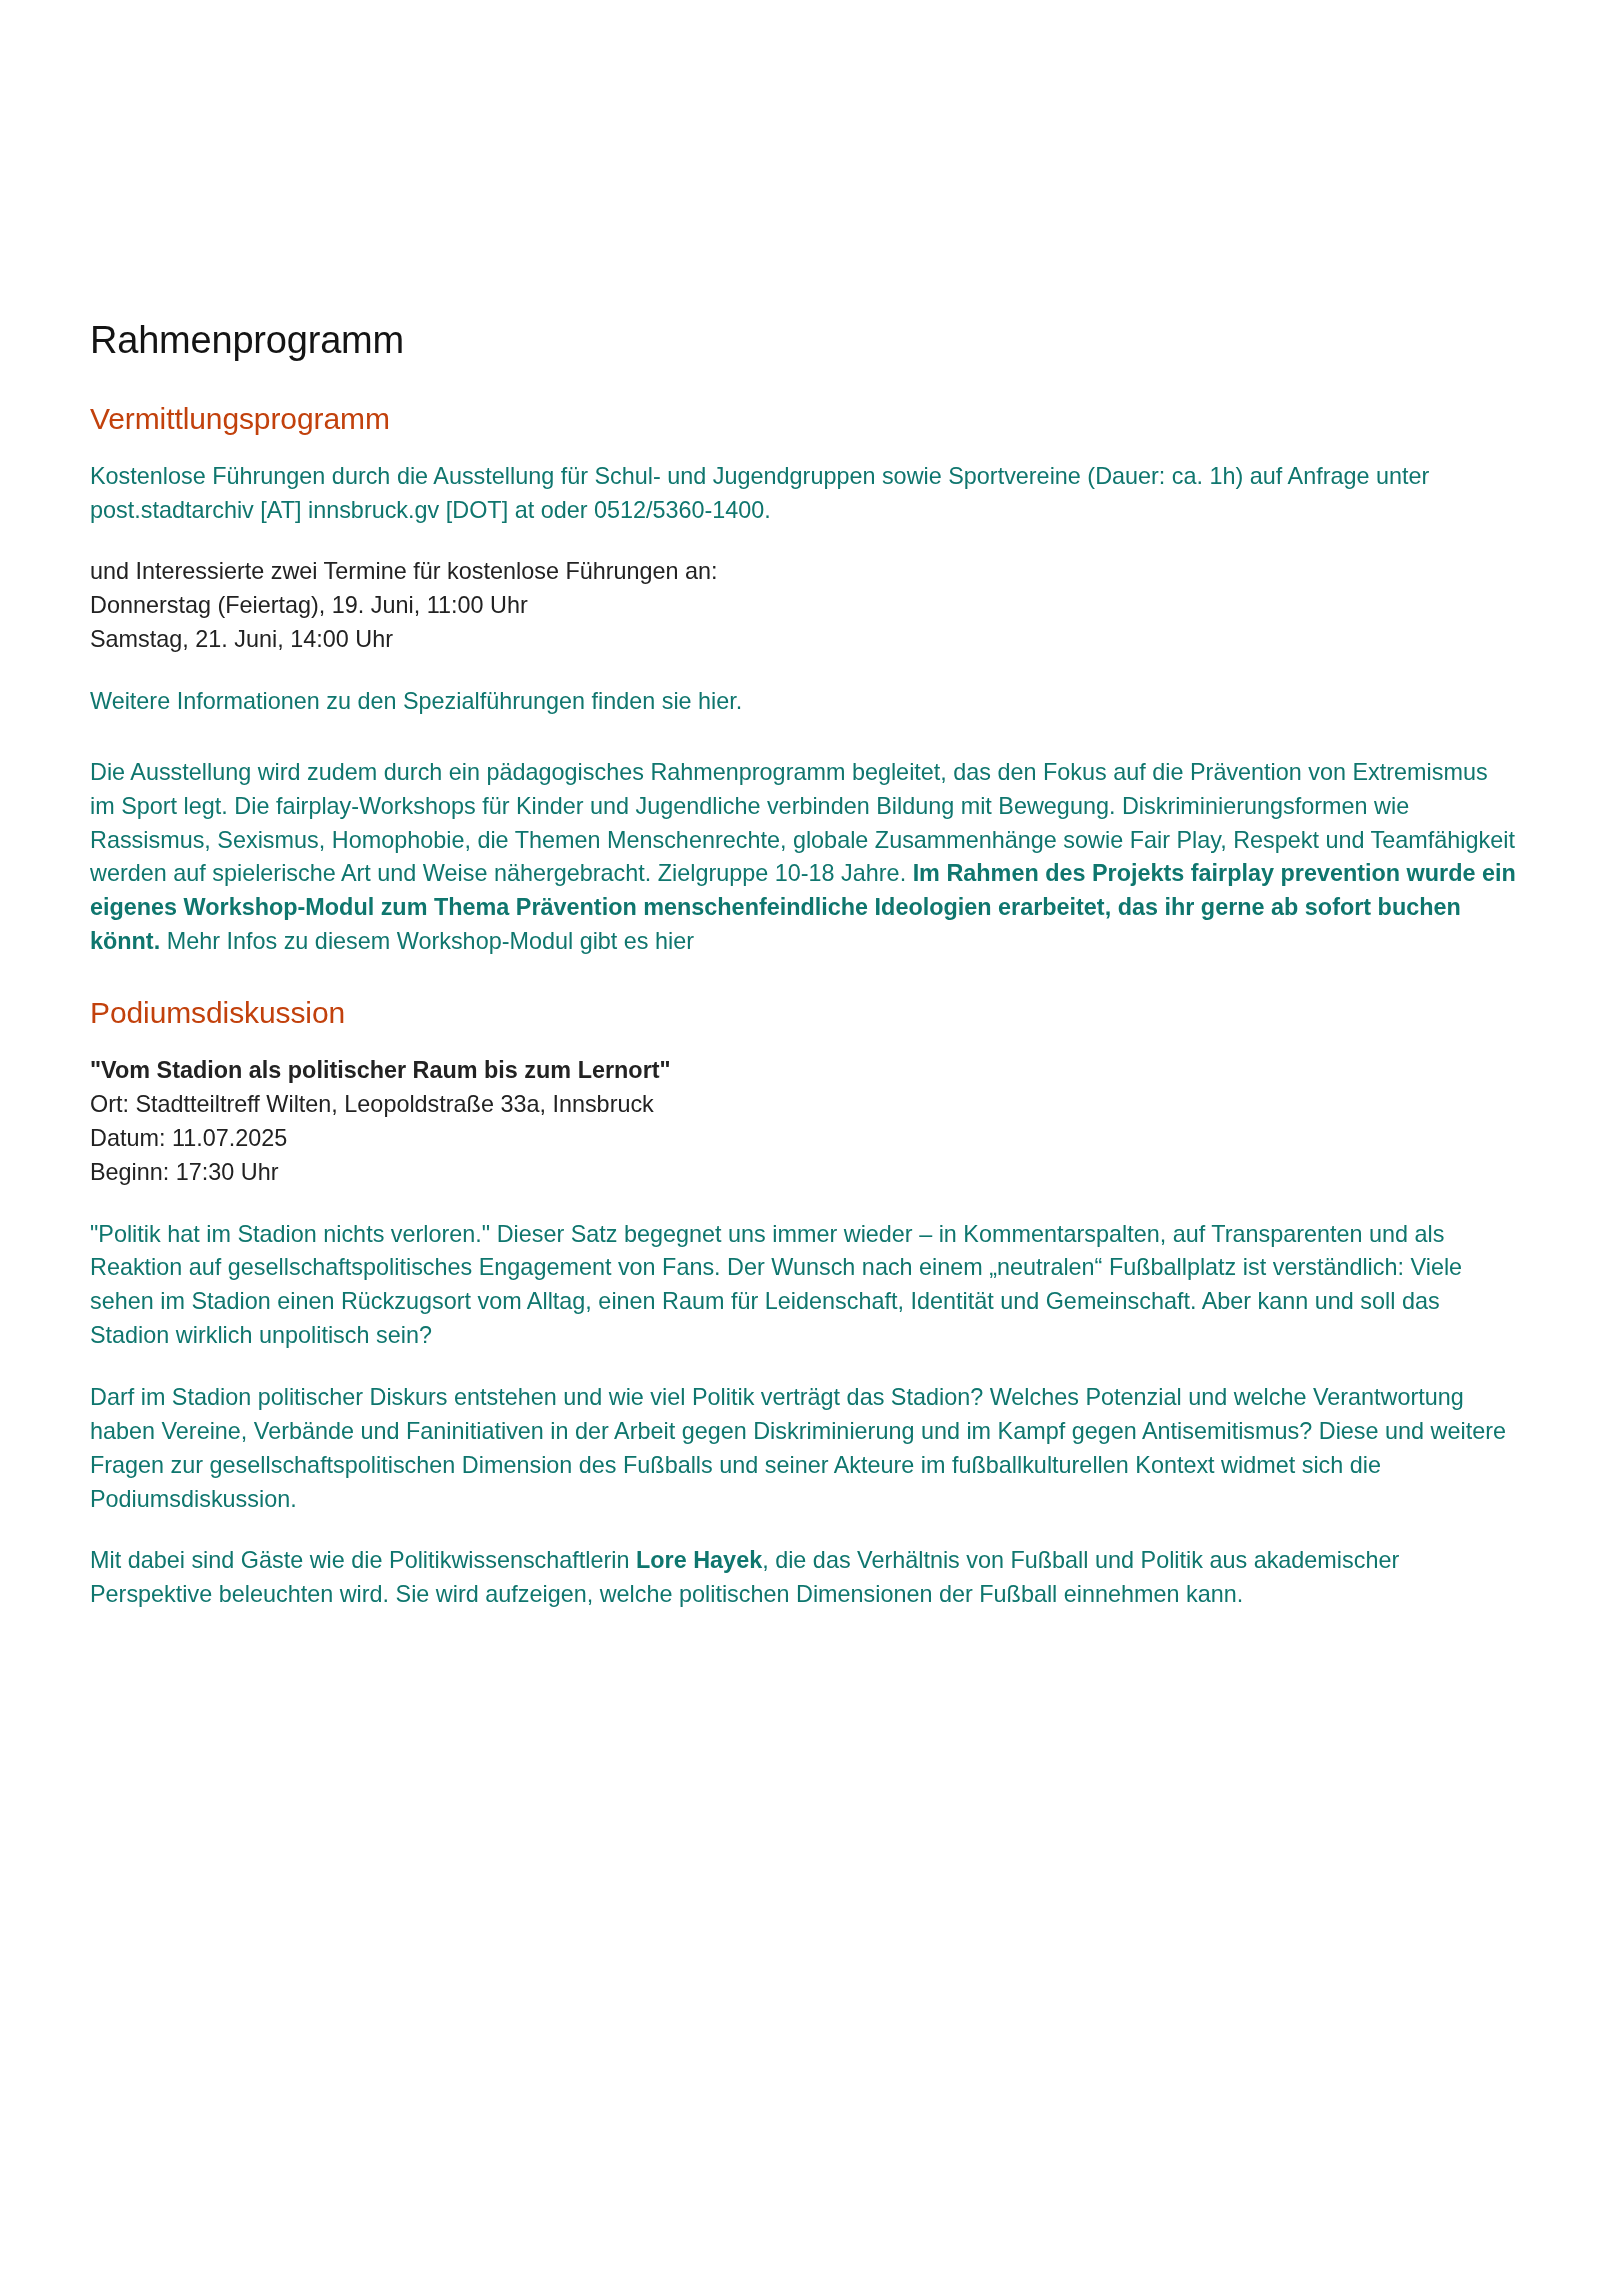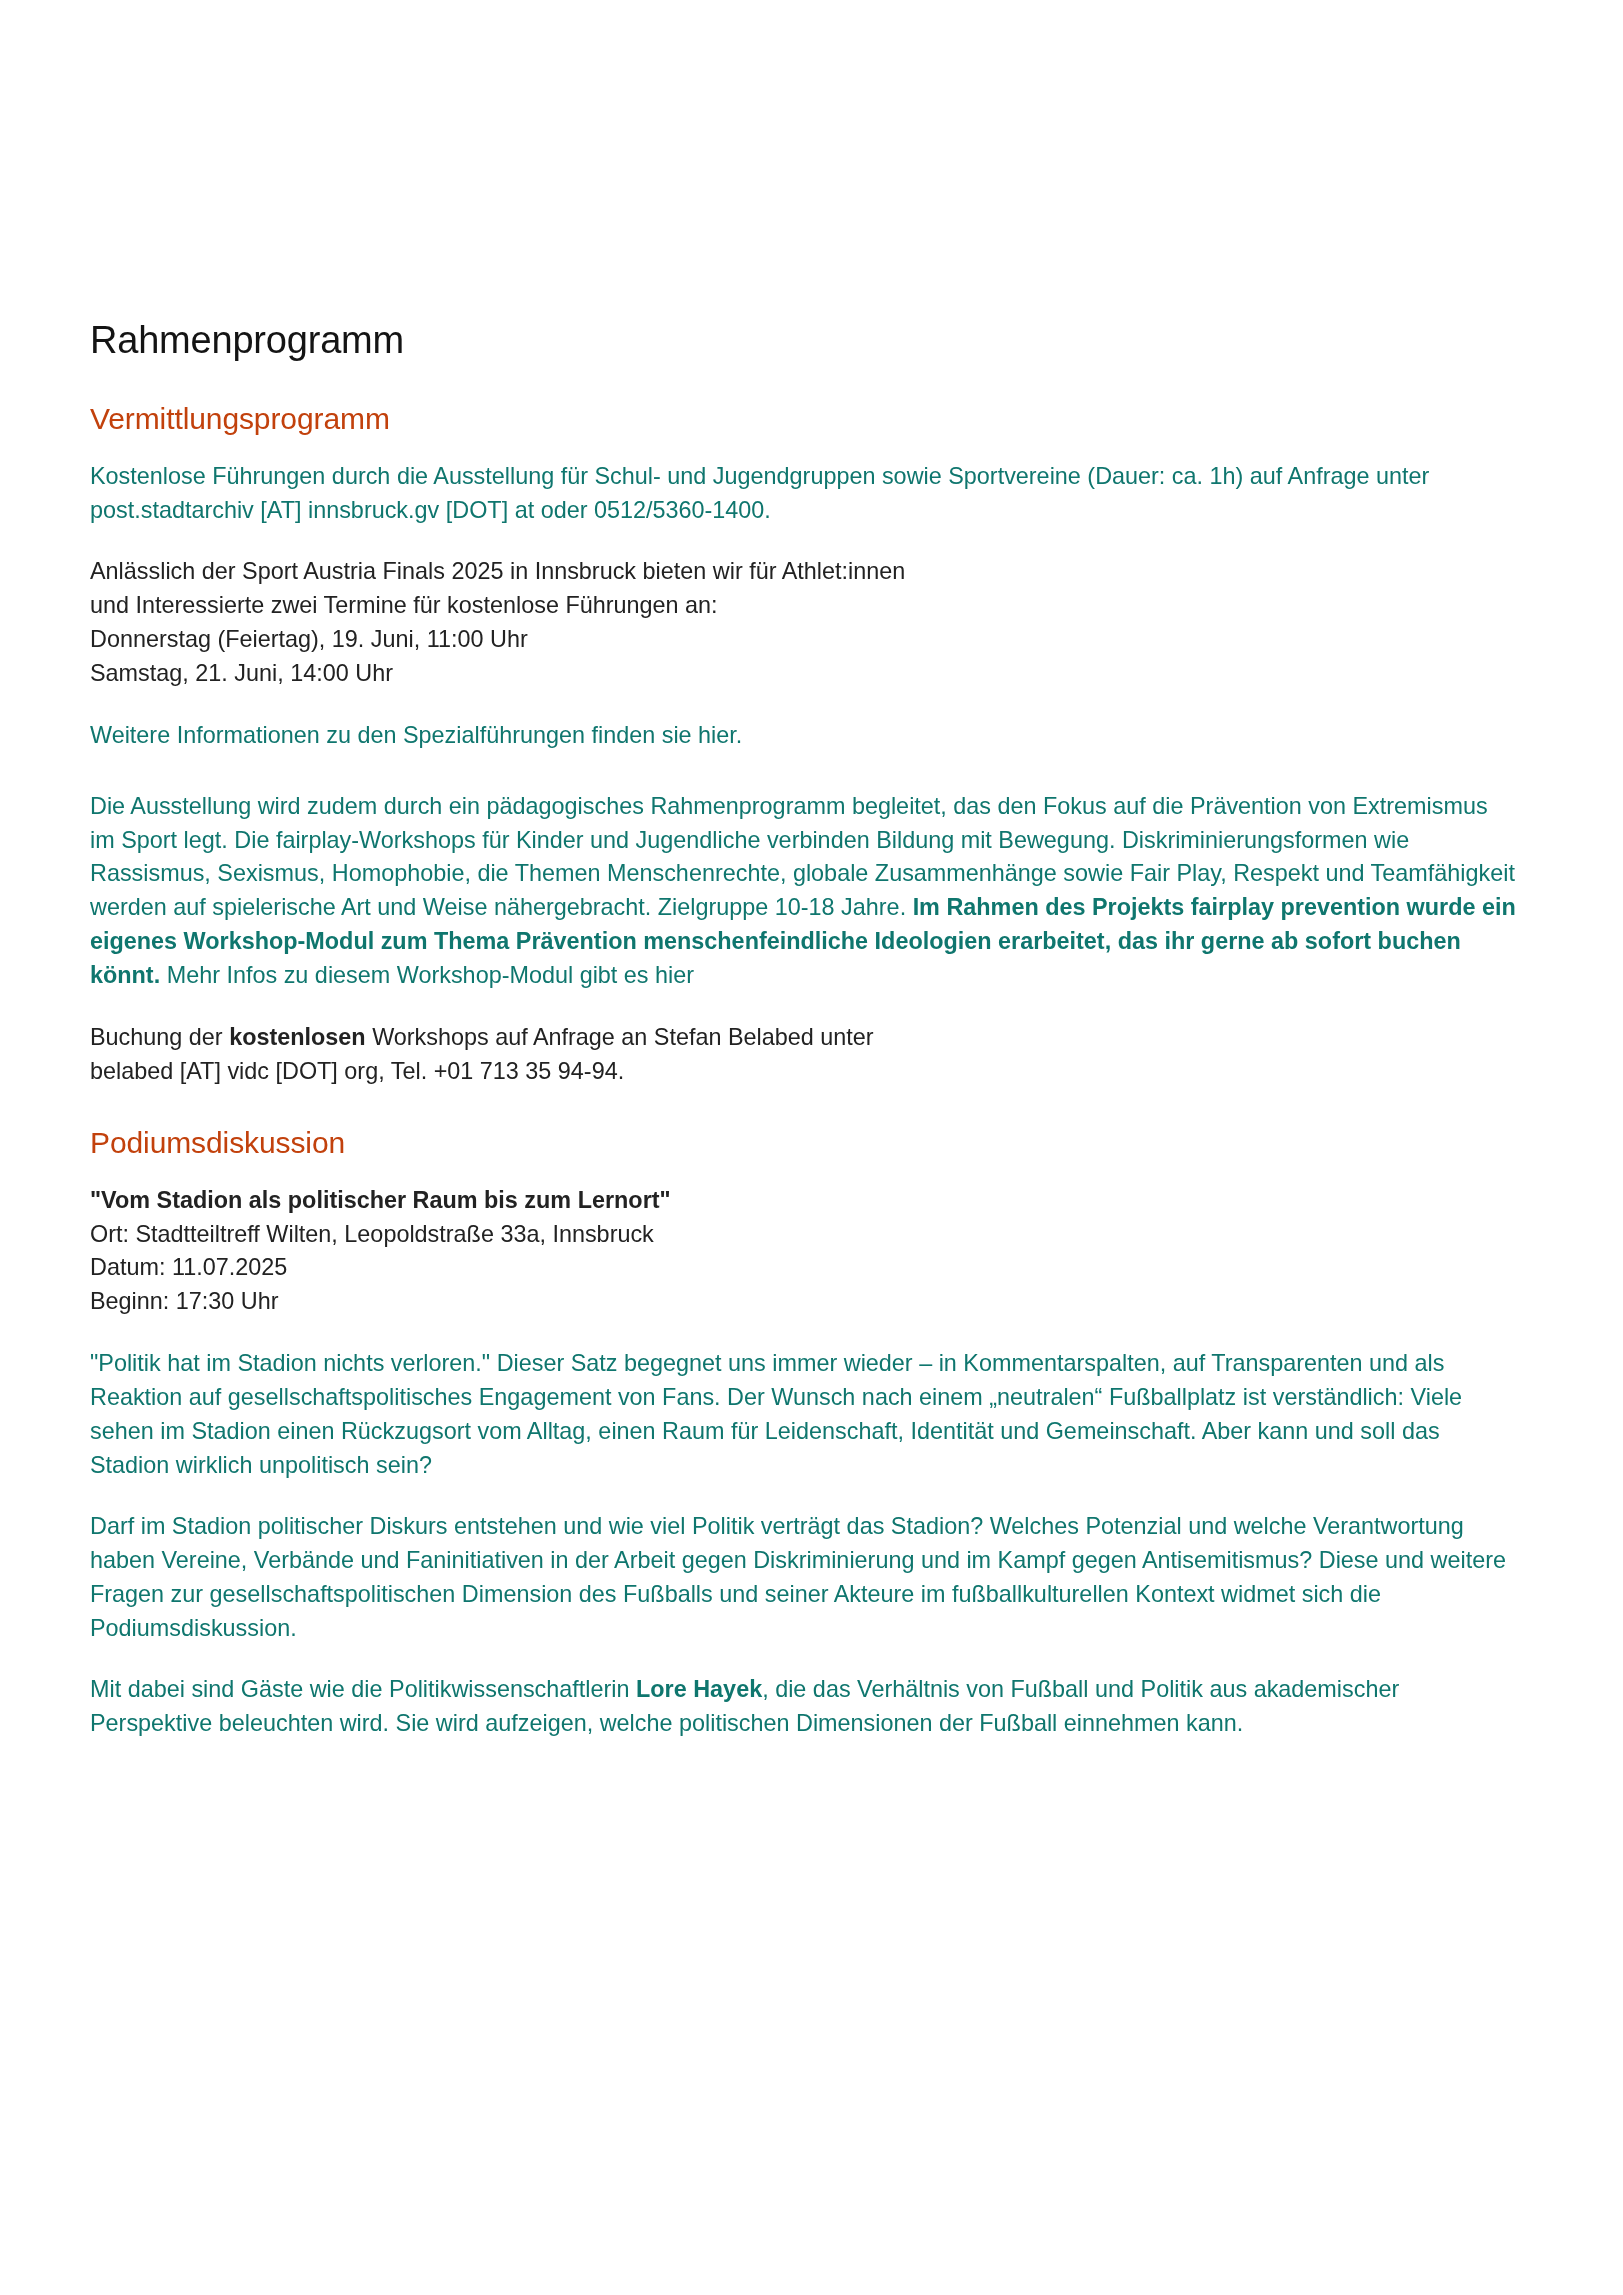--- a/index.html
+++ b/index.html
@@ -69,34 +69,29 @@
 <body>
 
 <div class="page">
 
   <h1 class="doc-title">Rahmenprogramm</h1>
 
   <div class="section">
     <h2 class="section-title">Vermittlungsprogramm</h2>
     <p class="body">Kostenlose Führungen durch die Ausstellung für Schul- und Jugendgruppen sowie Sportvereine (Dauer: ca. 1h) auf Anfrage unter post.stadtarchiv [AT] innsbruck.gv [DOT] at oder 0512/5360-1400.</p>
     <div class="lines">
-      <div>Anlässlich der Sport Austria Finals 2025 in Innsbruck bieten wir für Athlet:innen</div>
       <div>und Interessierte zwei Termine für kostenlose Führungen an:</div>
       <div>Donnerstag (Feiertag), 19. Juni, 11:00 Uhr</div>
       <div>Samstag, 21. Juni, 14:00 Uhr</div>
     </div>
     <p class="body">Weitere Informationen zu den Spezialführungen finden sie hier.</p>
   </div>
 
   <div class="section">
     <p class="body"><span>Die Ausstellung wird zudem durch ein pädagogisches Rahmenprogramm begleitet, das den Fokus auf die Prävention von Extremismus im Sport legt. Die fairplay-Workshops für Kinder und Jugendliche verbinden Bildung mit Bewegung. Diskriminierungsformen wie Rassismus, Sexismus, Homophobie, die Themen Menschenrechte, globale Zusammenhänge sowie Fair Play, Respekt und Teamfähigkeit werden auf spielerische Art und Weise nähergebracht. Zielgruppe 10-18 Jahre. </span><b>Im Rahmen des Projekts fairplay prevention wurde ein eigenes Workshop-Modul zum Thema Prävention menschenfeindliche Ideologien erarbeitet, das ihr gerne ab sofort buchen könnt.</b><span> Mehr Infos zu diesem Workshop-Modul gibt es hier</span></p>
-    <div class="lines">
-      <div><span>Buchung der </span><b>kostenlosen</b><span> Workshops auf Anfrage an Stefan Belabed unter</span></div>
-      <div>belabed [AT] vidc [DOT] org, Tel. +01 713 35 94-94.</div>
-    </div>
   </div>
 
   <div class="section">
     <h2 class="section-title">Podiumsdiskussion</h2>
     <div class="lines">
       <div class="quote-line">"Vom Stadion als politischer Raum bis zum Lernort"</div>
       <div>Ort: Stadtteiltreff Wilten, Leopoldstraße 33a, Innsbruck</div>
       <div>Datum: 11.07.2025</div>
       <div>Beginn: 17:30 Uhr</div>
     </div>

